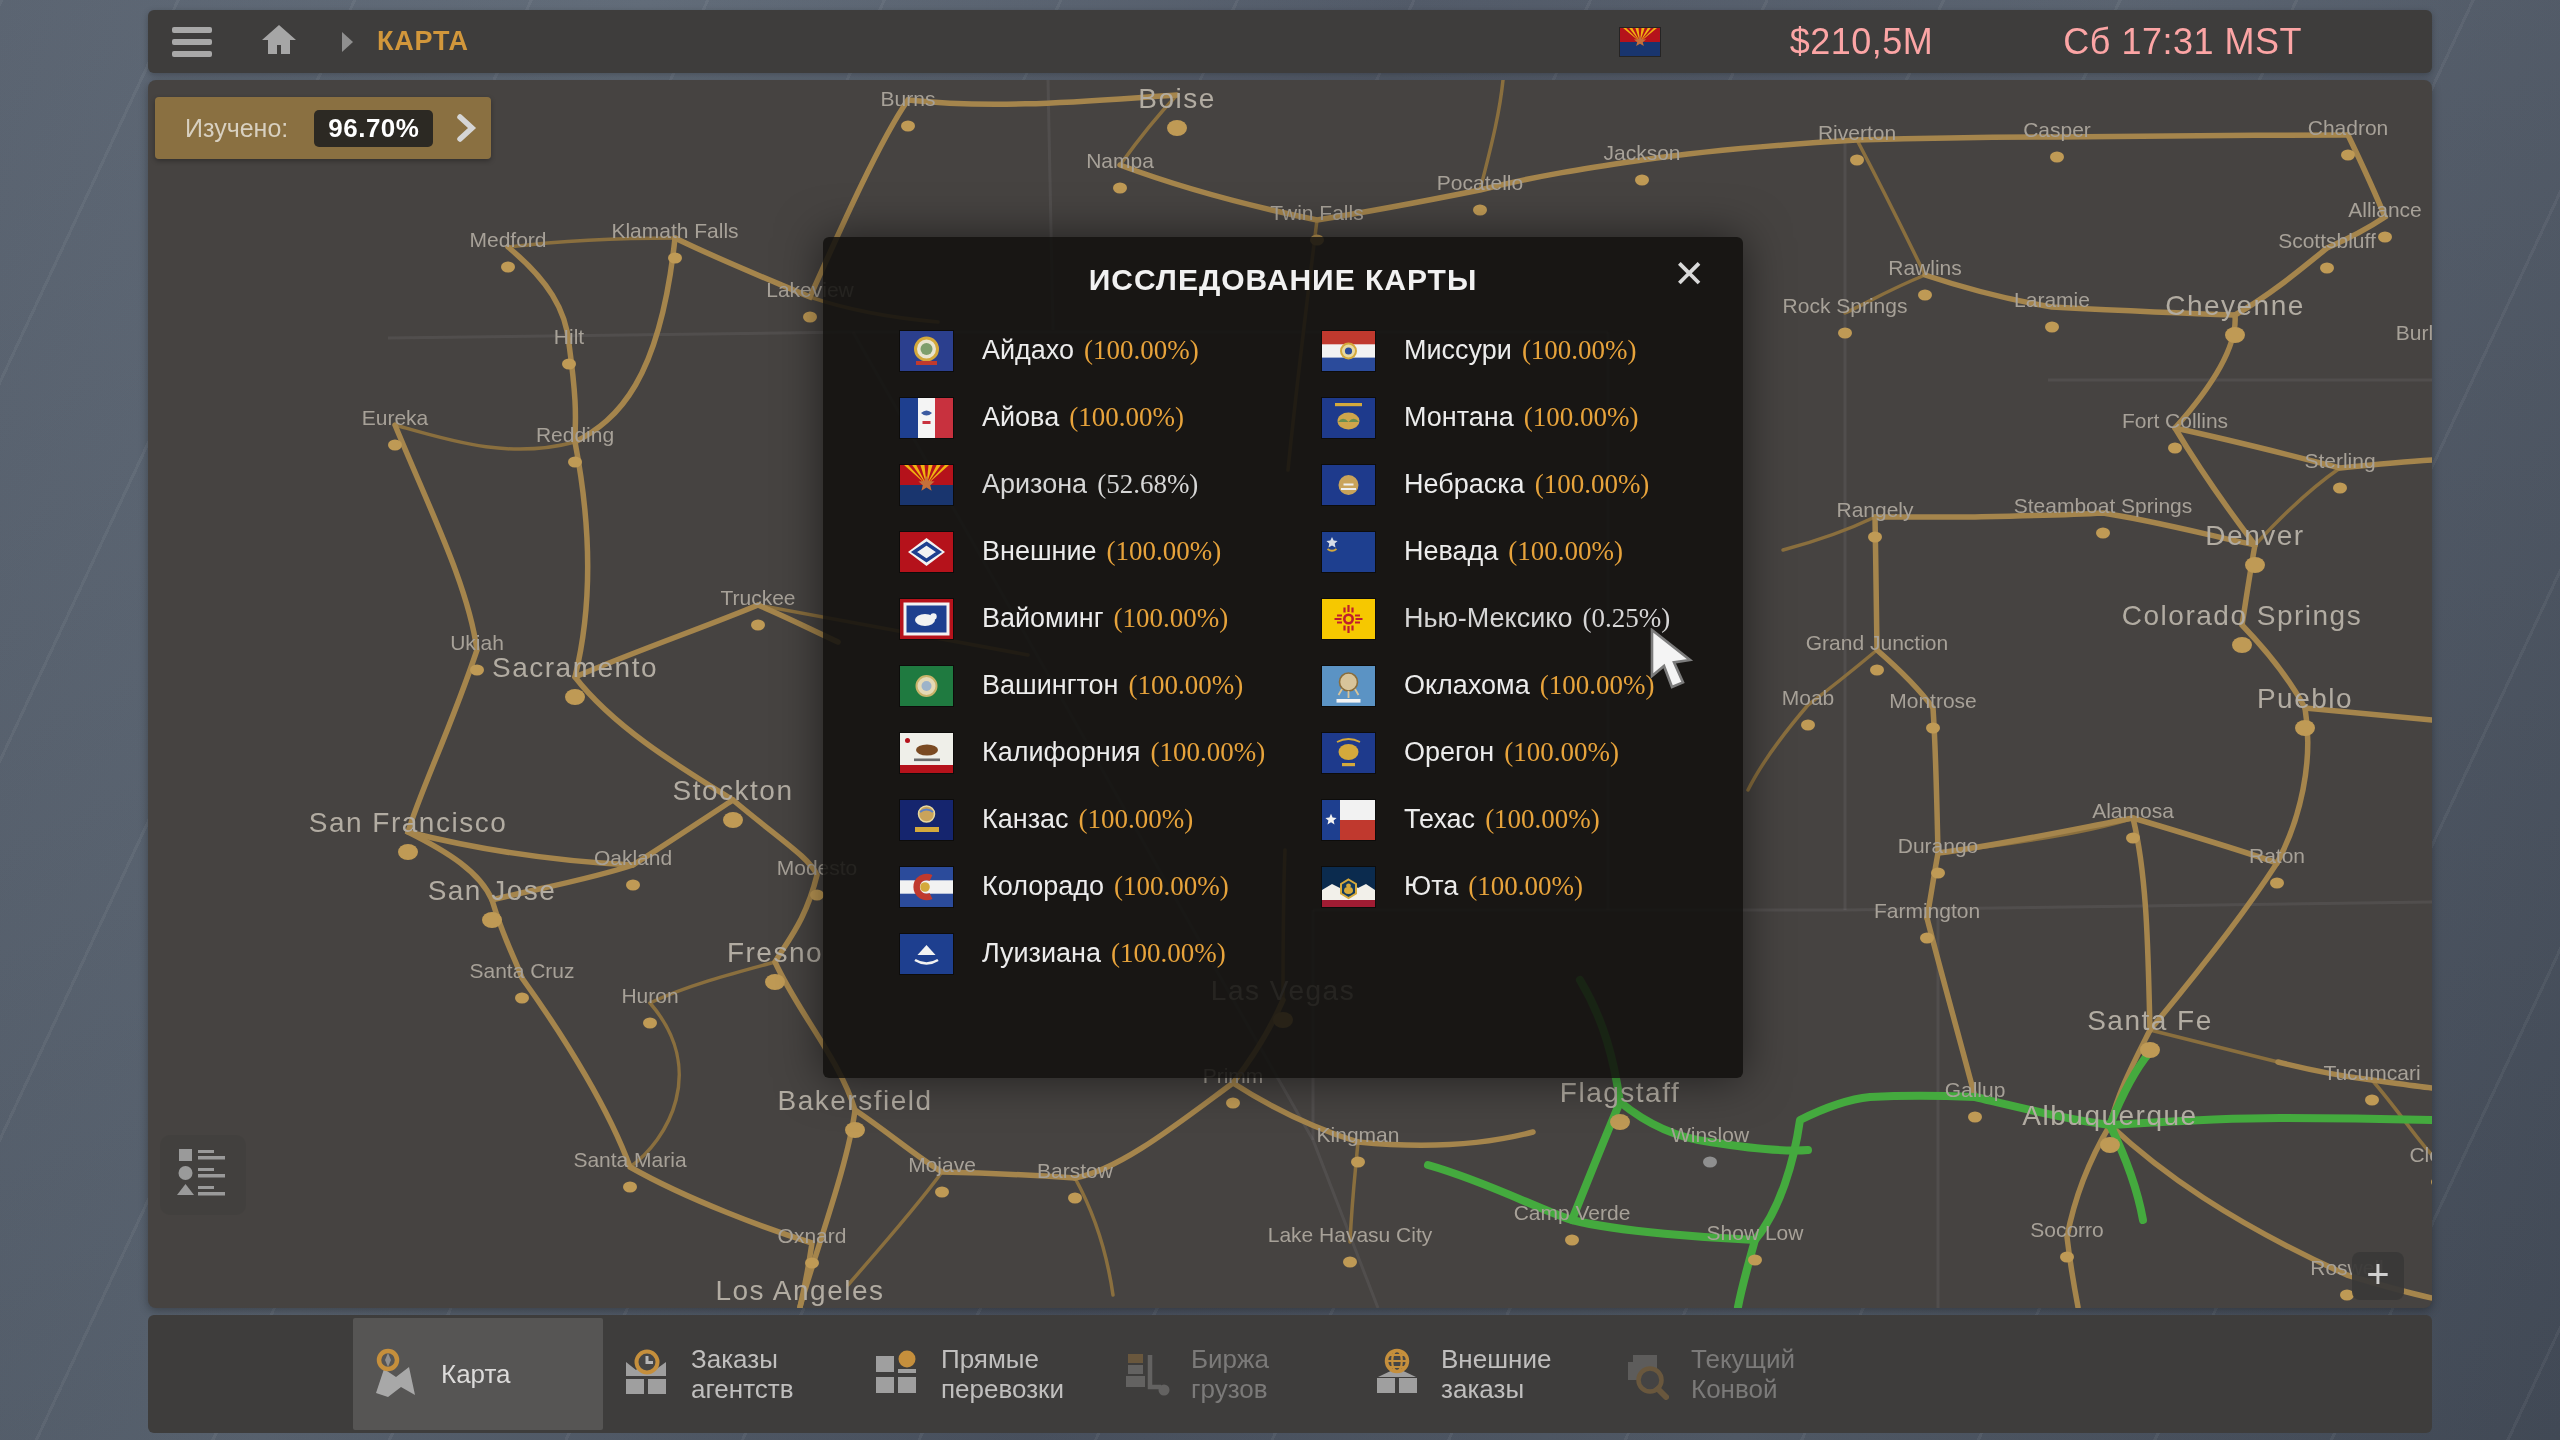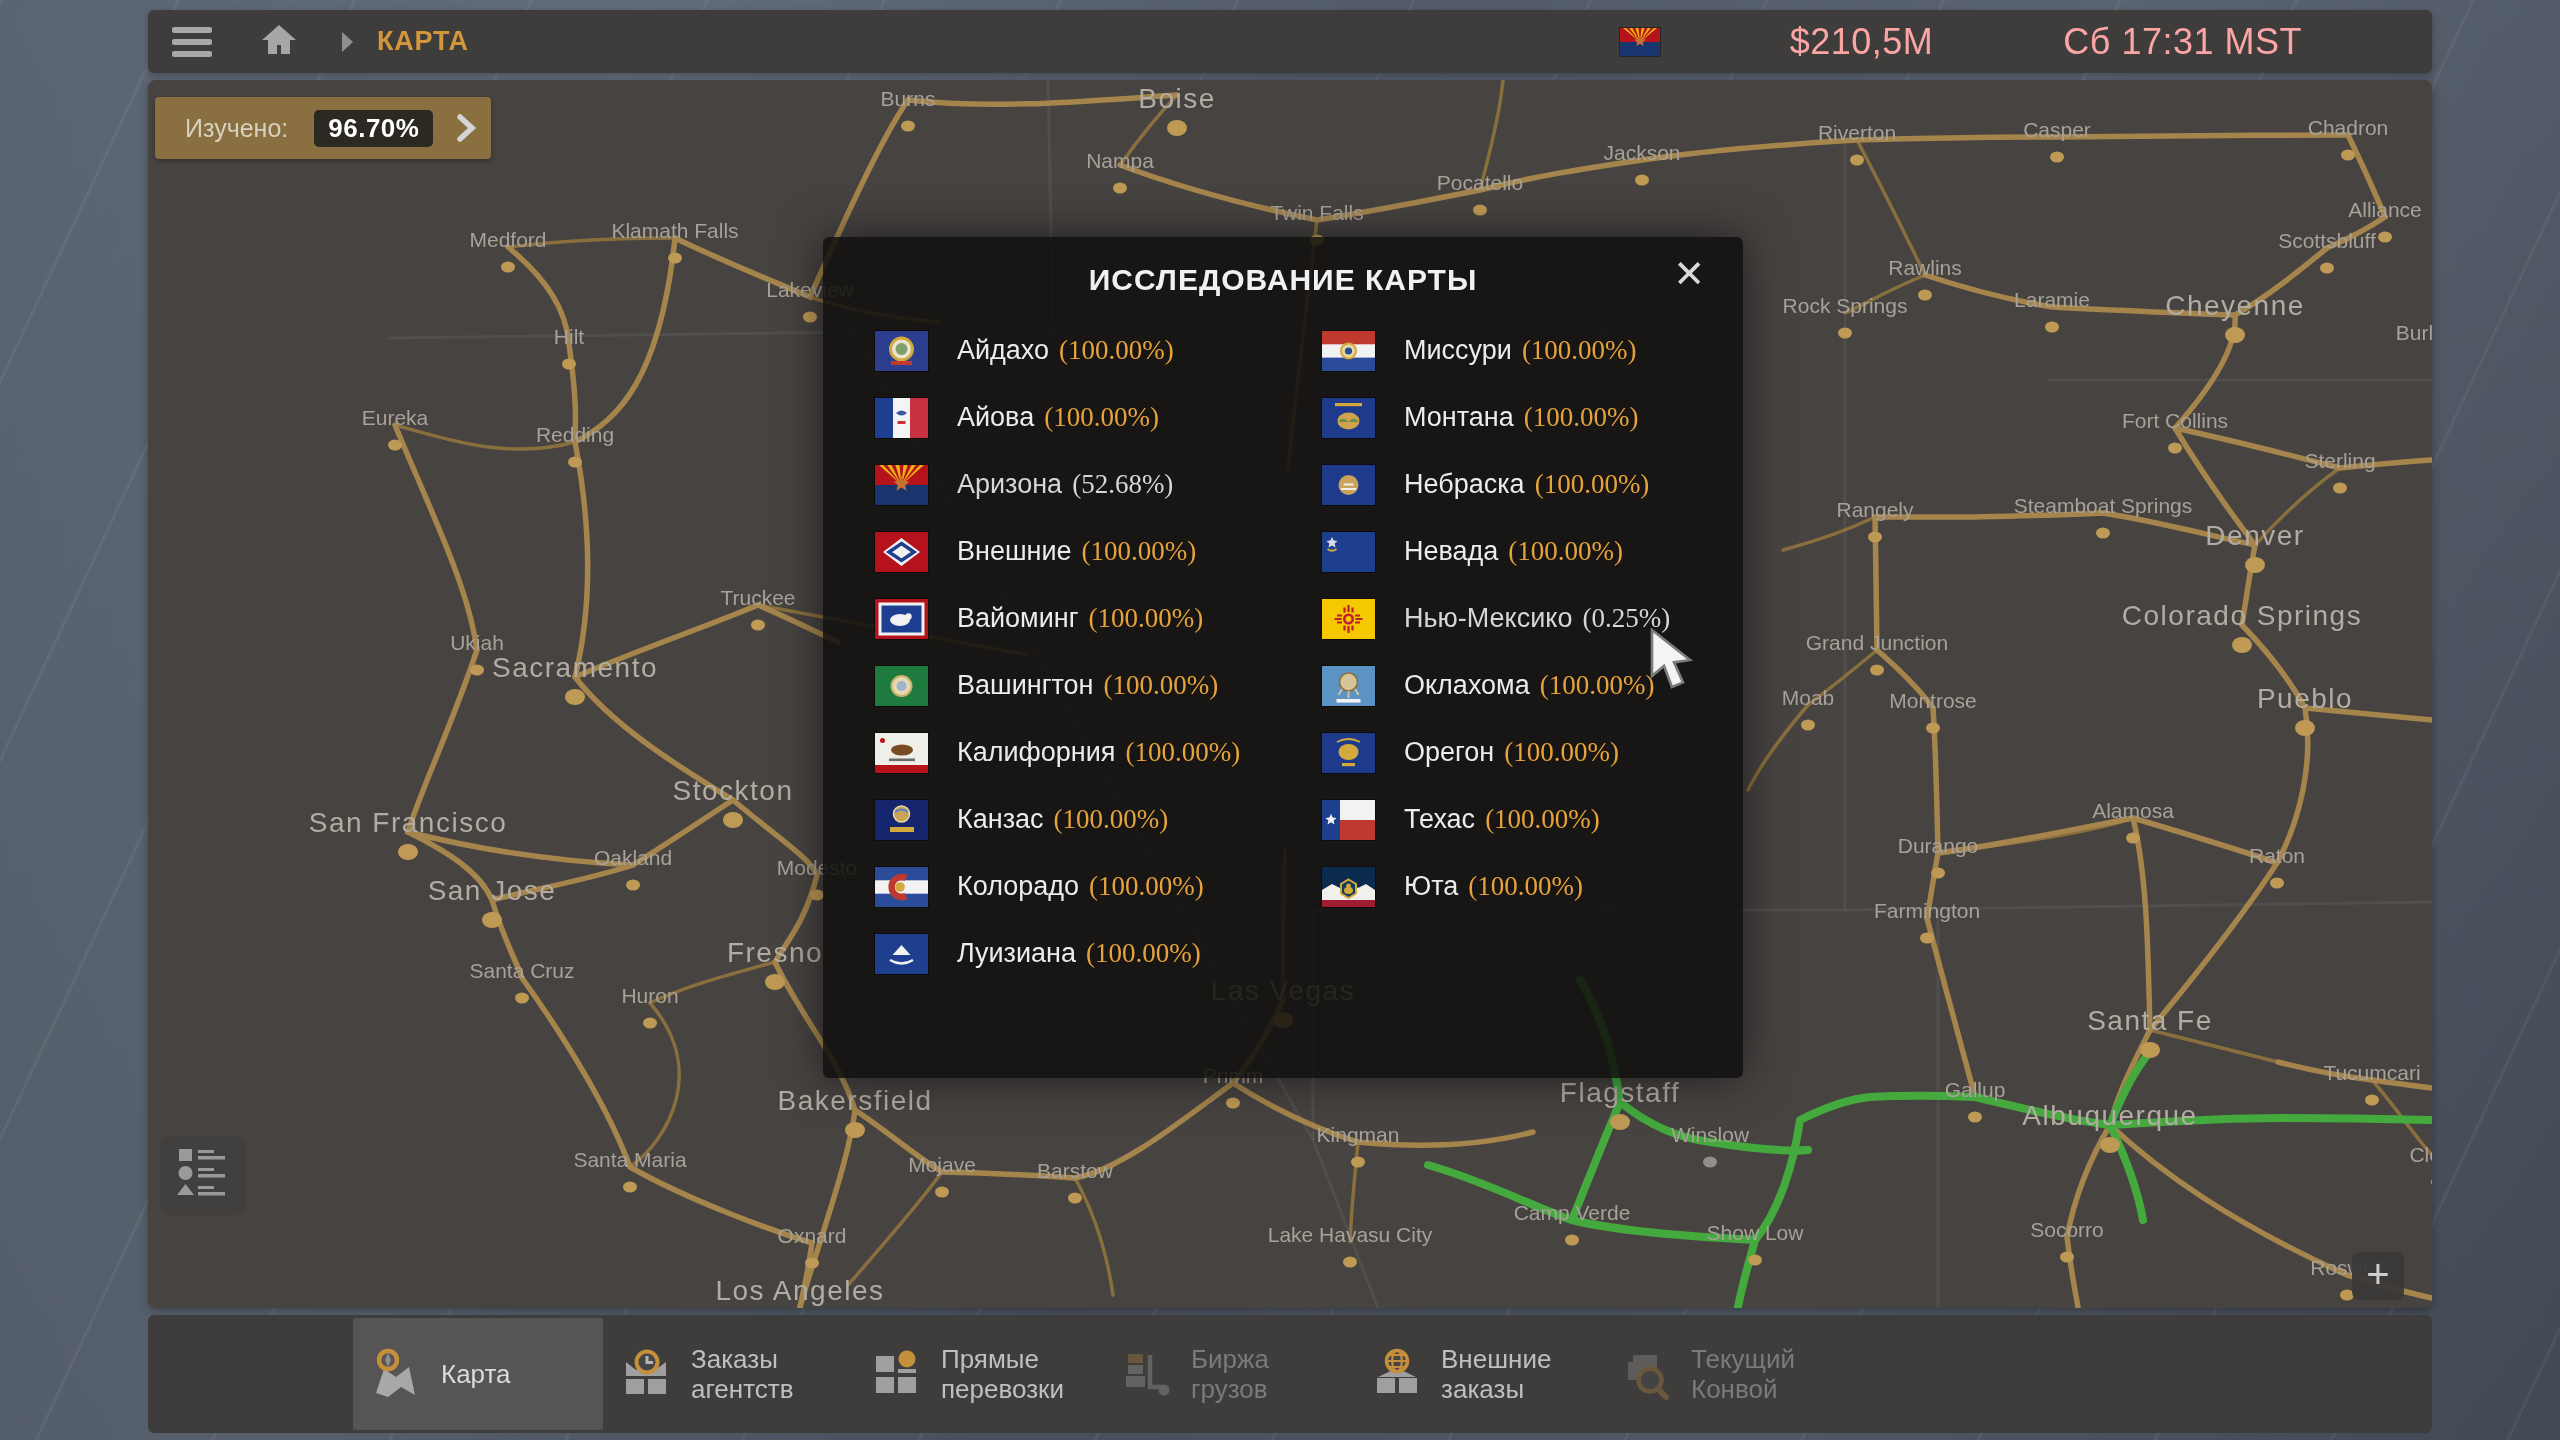--- a/index.html
+++ b/index.html
@@ -43,21 +43,21 @@
   .zoomin-btn{position:absolute;left:2204px;top:1172px;width:52px;height:48px;background:rgba(58,57,56,.95);
     border-radius:8px;color:#cfcfcf;font-size:40px;line-height:44px;text-align:center;cursor:pointer;font-weight:400;}
 
   
   .dialog{position:absolute;left:823px;top:237px;width:920px;height:841px;background:rgba(17,16,14,.87);
     border-radius:6px;box-shadow:0 0 46px rgba(0,0,0,.55);}
   .dialog .title{position:absolute;top:26px;left:0;right:0;text-align:center;font-size:30px;font-weight:700;
     letter-spacing:1px;color:#f1f1f1;}
   .dialog .close{position:absolute;top:18px;right:38px;font-size:38px;font-weight:700;color:#d9d9d9;cursor:pointer;line-height:1;}
   .dlg-col{position:absolute;top:80px;}
-  .dlg-col.c1{left:52px;}
+  .dlg-col.c1{left:77px;}
   .dlg-col.c2{left:499px;}
   .dlg-row{height:67px;display:flex;align-items:center;}
   .dlg-flag{width:53px;height:40px;flex:0 0 53px;box-shadow:0 0 0 1px rgba(0,0,0,.45);}
   .dlg-flag svg{width:100%;height:100%;display:block;}
   .dlg-name{margin-left:29px;font-size:27px;color:#ececec;white-space:nowrap;}
   .dlg-pct{margin-left:10px;font-size:27px;color:#e7a33b;white-space:nowrap;font-family:Liberation Serif, serif;}
   .dlg-row.incomplete .dlg-name,.dlg-row.incomplete .dlg-pct{color:#d6d6d6;}
 
   
   .bottombar{position:absolute;left:148px;top:1315px;width:2284px;height:118px;background:#3e3d3c;border-radius:6px;

